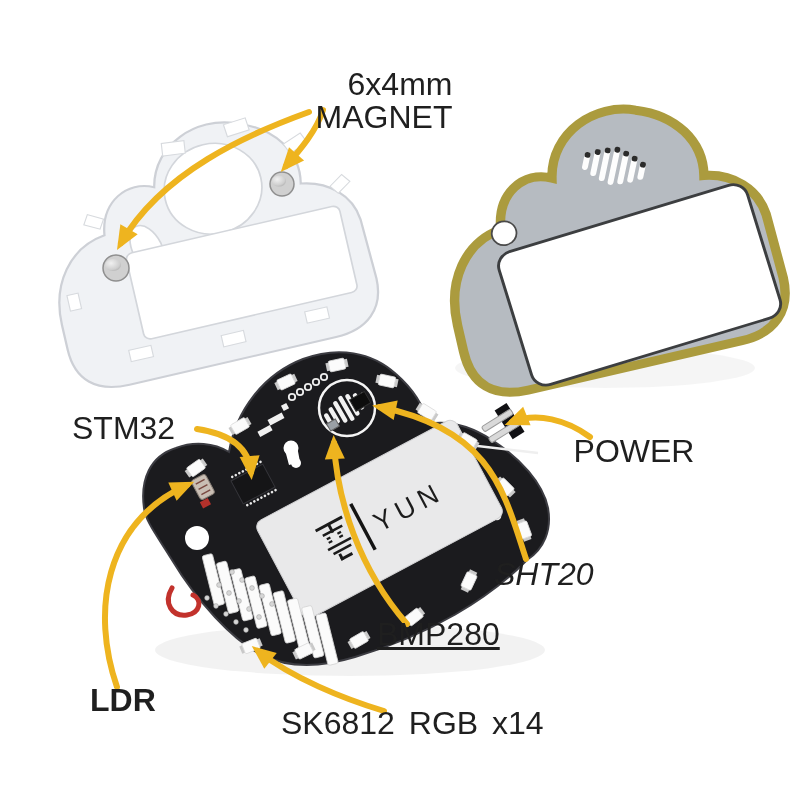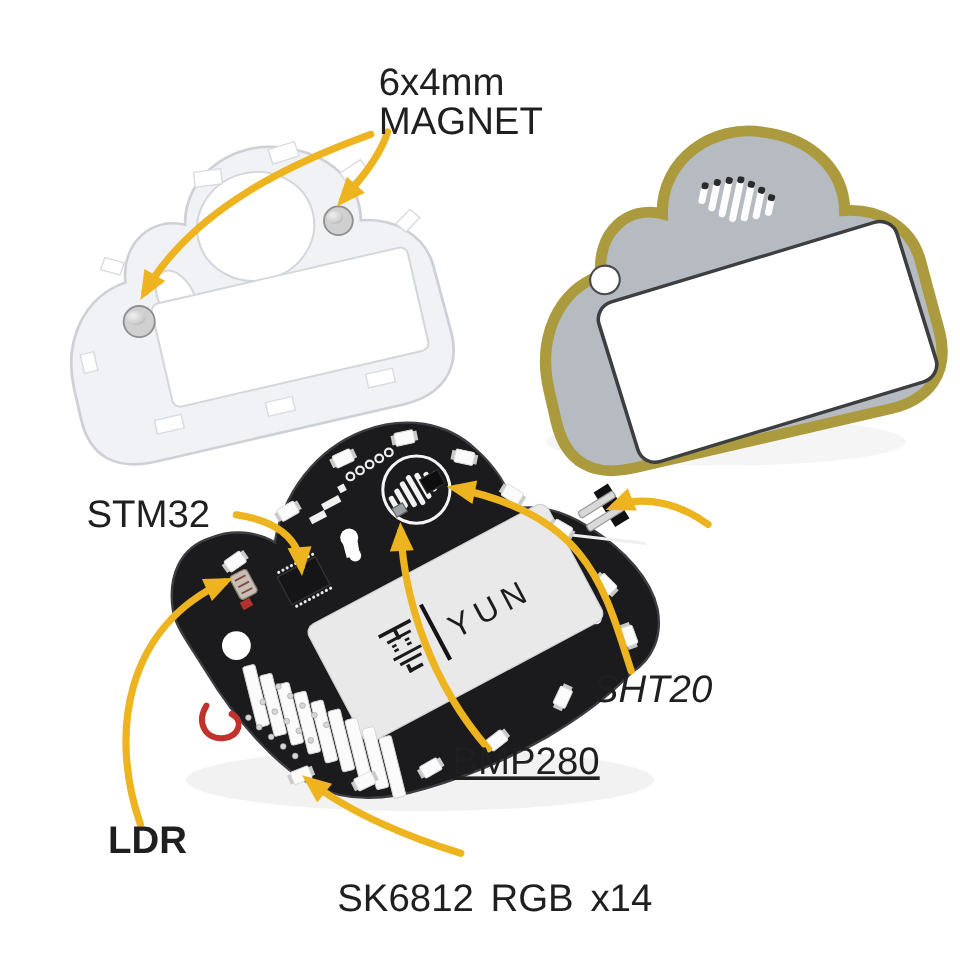--- a/index.html
+++ b/index.html
@@ -1,21 +1,21 @@
 <!DOCTYPE html>
 <html><head>
 <meta charset="utf-8">
 <style>
   html,body{margin:0;padding:0;background:#fff;}
   .stage{position:relative;width:800px;height:800px;background:#ffffff;overflow:hidden;
          font-family:"Liberation Sans",sans-serif;}
   .stage svg.scene{position:absolute;left:0;top:0;}
   .lbl{position:absolute;font-size:32px;line-height:1.02;color:#1f1f1f;white-space:nowrap;
        font-family:"Liberation Sans",sans-serif;}
-  .lbl.center{transform:translateX(-50%);text-align:left;}
+  .lbl.center{transform:translateX(-50%);text-align:right;margin-top:16px;}
   .lbl.wide{word-spacing:5px;}
 </style>
 </head>
 <body>
 
 <div class="stage">
 
 <svg class="scene" width="800" height="800" viewBox="0 0 800 800">
   <defs>
     <path id="cloudP" d="M 12 172 C 12 132, 34 102, 66 98 C 70 66, 96 52, 118 64
@@ -306,19 +306,20 @@
     <path d="M 384 711 C 344 699, 292 678, 258 651" marker-end="url(#ah)" stroke="#eeb41f"></path>
   </g>
 </svg>
 
 <div class="lbl center" style="left:384px;top:52px;">
   <div>6x4mm</div>
   <div>MAGNET</div>
 </div>
 <div class="lbl" style="left:72px;top:412px;">STM32</div>
 <div class="lbl center" style="left:634px;top:417px;line-height:1.15;">
+  <div>POWER</div>
 </div>
 <div class="lbl" style="left:494px;top:558px;font-style:italic;">SHT20</div>
 <div class="lbl" style="left:377px;top:618px;text-decoration:underline;">BMP280</div>
 <div class="lbl" style="left:90px;top:684px;font-weight:bold;">LDR</div>
-<div class="lbl wide" style="left:281px;top:732px;">SK6812 RGB x14</div>
+<div class="lbl wide" style="left:281px;top:707px;">SK6812 RGB x14</div>
 
 </div>
 
 </body></html>

